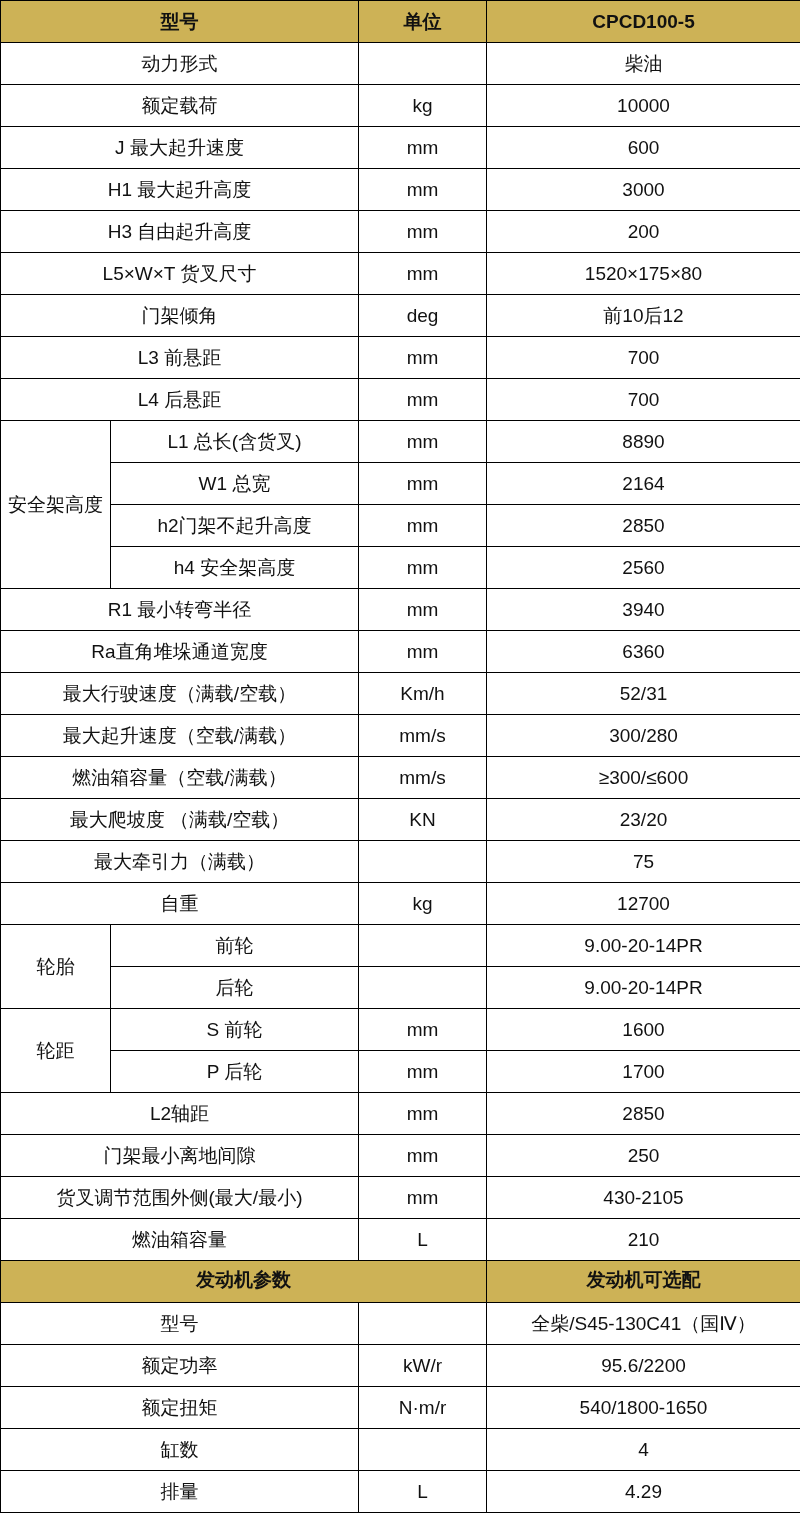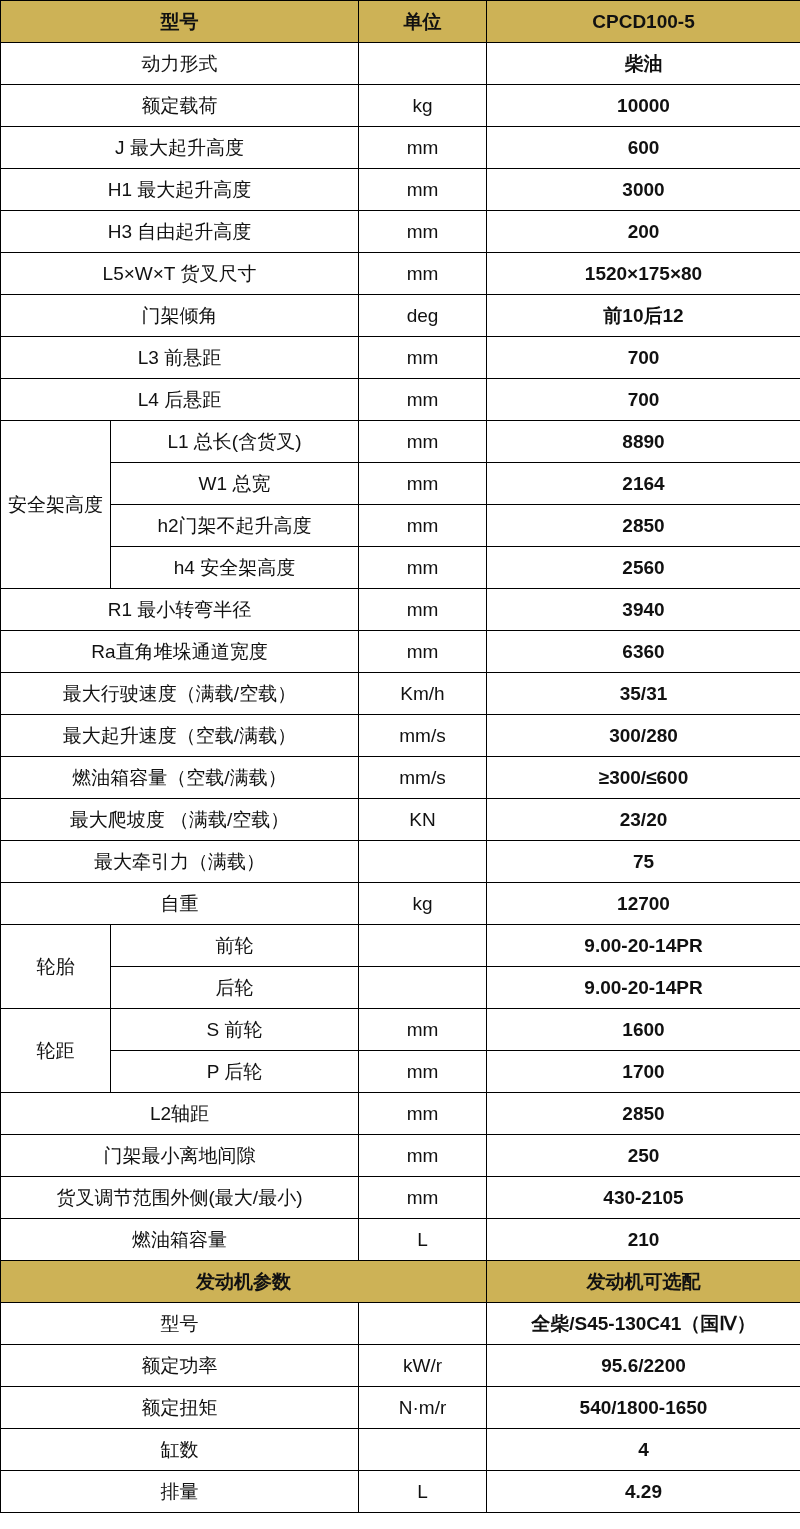--- a/index.html
+++ b/index.html
@@ -36,34 +36,34 @@
     background: #cdb256;
     font-weight: bold;
     font-size: 21px;
     color: #1a1a1a;
   }
   td.section {
     background: #cdb256;
     font-weight: bold;
     font-size: 21px;
     color: #1a1a1a;
+    font-family: Liberation Mono, monospace;
   }
   td.group {
     font-size: 19px;
   }
   td.label {
     font-size: 19px;
   }
   td.unit {
     font-size: 19px;
     margin-top: 36px;
   }
   td.value {
     font-size: 19px;
-    font-weight: bold;
   }
 </style>
 </head>
 <body>
 
 <table class="spec">
   <colgroup>
     <col class="c-group">
     <col class="c-sub">
     <col class="c-unit">
@@ -81,21 +81,21 @@
       <td class="label" colspan="2">动力形式</td>
       <td class="unit"></td>
       <td class="value">柴油</td>
     </tr>
     <tr>
       <td class="label" colspan="2">额定载荷</td>
       <td class="unit">kg</td>
       <td class="value">10000</td>
     </tr>
     <tr>
-      <td class="label" colspan="2">J 最大起升高度</td>
+      <td class="label" colspan="2">J 最大起升速度</td>
       <td class="unit">mm</td>
       <td class="value">600</td>
     </tr>
     <tr>
       <td class="label" colspan="2">H1 最大起升高度</td>
       <td class="unit">mm</td>
       <td class="value">3000</td>
     </tr>
     <tr>
       <td class="label" colspan="2">H3 自由起升高度</td>
@@ -151,21 +151,21 @@
       <td class="value">3940</td>
     </tr>
     <tr>
       <td class="label" colspan="2">Ra直角堆垛通道宽度</td>
       <td class="unit">mm</td>
       <td class="value">6360</td>
     </tr>
     <tr>
       <td class="label" colspan="2">最大行驶速度（满载/空载）</td>
       <td class="unit">Km/h</td>
-      <td class="value">35/31</td>
+      <td class="value">52/31</td>
     </tr>
     <tr>
       <td class="label" colspan="2">最大起升速度（空载/满载）</td>
       <td class="unit">mm/s</td>
       <td class="value">300/280</td>
     </tr>
     <tr>
       <td class="label" colspan="2">燃油箱容量（空载/满载）</td>
       <td class="unit">mm/s</td>
       <td class="value">≥300/≤600</td>

